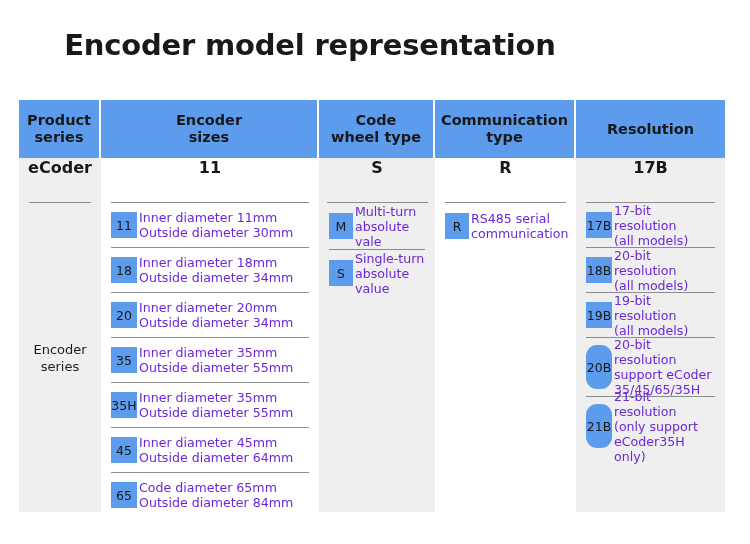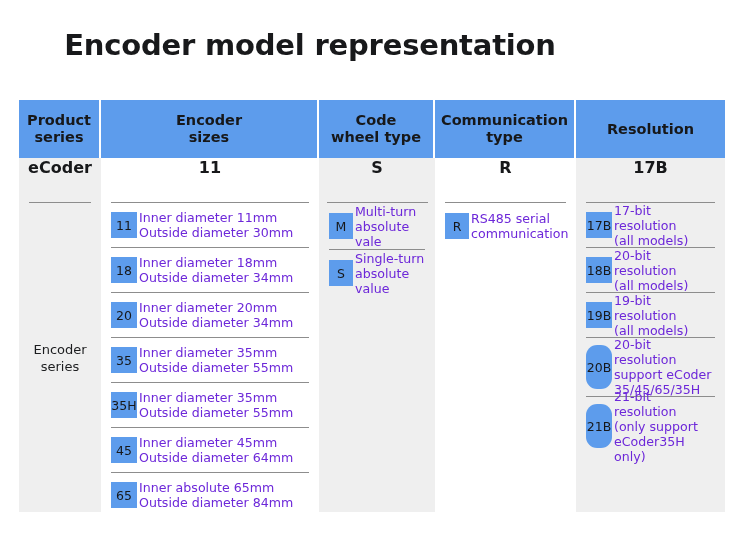--- a/index.html
+++ b/index.html
@@ -228,21 +228,21 @@
 
         <div class="item">
           <div class="badge">45</div>
           <div class="txt">Inner diameter 45mm
 Outside diameter 64mm</div>
         </div>
         <div class="sep"></div>
 
         <div class="item">
           <div class="badge">65</div>
-          <div class="txt">Inner absolute 65mm
+          <div class="txt">Code diameter 65mm
 Outside diameter 84mm</div>
         </div>
 
       </div>
     </div>
 
     <div class="col c3">
       <div class="hcell">
         <span class="ht">Code
 wheel type</span>

